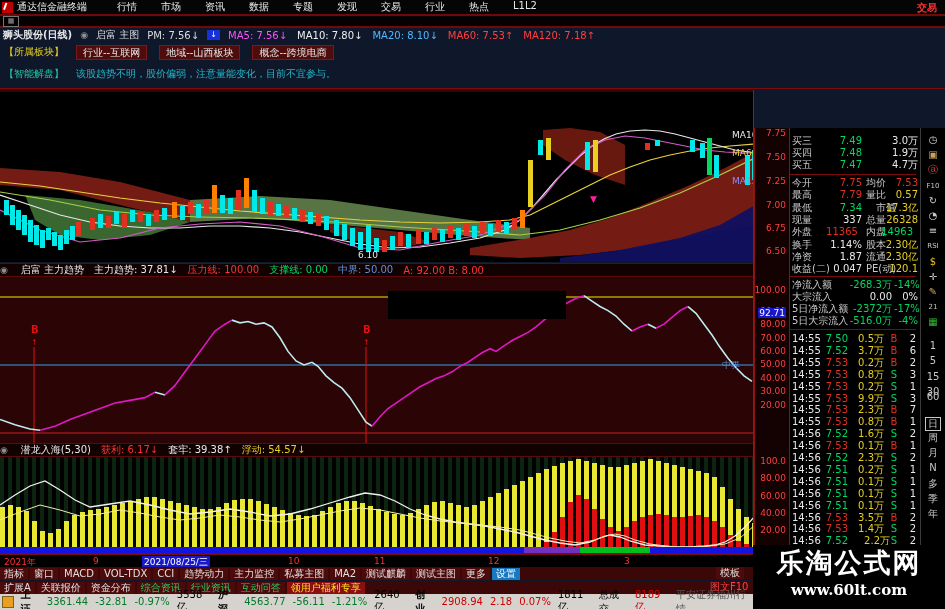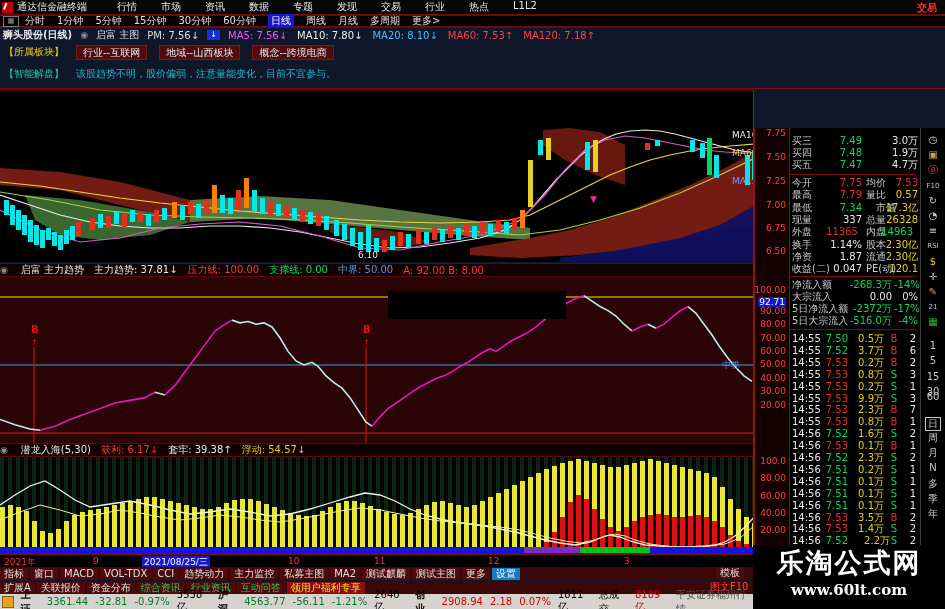--- a/index.html
+++ b/index.html
@@ -78,33 +78,20 @@
         <span>交易</span>
         <span>行业</span>
         <span>热点</span>
         <span>L1L2</span>
       </div>
     <span id="trade-top">交易</span>
   </div>
 
   <div id="periodbar" class="abs">
     <div id="grid-ico">▦</div>
-    <div id="period-items">
-        <span>分时</span>
-        <span>1分钟</span>
-        <span>5分钟</span>
-        <span>15分钟</span>
-        <span>30分钟</span>
-        <span>60分钟</span>
-        <span class="act">日线</span>
-        <span>周线</span>
-        <span>月线</span>
-        <span>多周期</span>
-        <span>更多&gt;</span>
-      </div>
   </div>
 
   <div id="stockrow" class="abs">
     <span id="stock-name">狮头股份(日线)</span>
     <span class="circ">◉</span>
     <span>启富 主图</span>
     <span>PM: 7.56↓</span>
     <span id="pm-badge">↓</span>
     <div id="ma-items">
         <span style="color:#ff50ff">MA5: 7.56↓</span>
@@ -574,21 +561,21 @@
       <span style="top: 218px;">60.00</span>
       <span style="top: 231px;">50.00</span>
       <span style="top: 245px;">40.00</span>
       <span style="top: 258px;">30.00</span>
       <span style="top: 272px;">20.00</span>
       <span style="top: 328px;">100.0</span>
       <span style="top: 345px;">80.00</span>
       <span style="top: 363px;">60.00</span>
       <span style="top: 380px;">40.00</span>
       <span style="top: 397px;">20.00</span>
-      <span class="hl" style="top: 169px;">92.71</span>
+      <span class="hl" style="top: 180px;">92.71</span>
     </div>
 
   <div id="quote" class="abs">
       <div class="qrow" style="top: 7px;">
         <span style="position:absolute;left:0px;width:30px;text-align:left;color:#c8c8c8">买三</span>
         <span style="position:absolute;left:30px;width:40px;text-align:right;color:#00d860">7.49</span>
         <span style="position:absolute;left:76px;width:50px;text-align:right;color:#e8e8e8">3.0万</span>
       </div>
       <div class="qrow" style="top: 19px;">
         <span style="position:absolute;left:0px;width:30px;text-align:left;color:#c8c8c8">买四</span>

